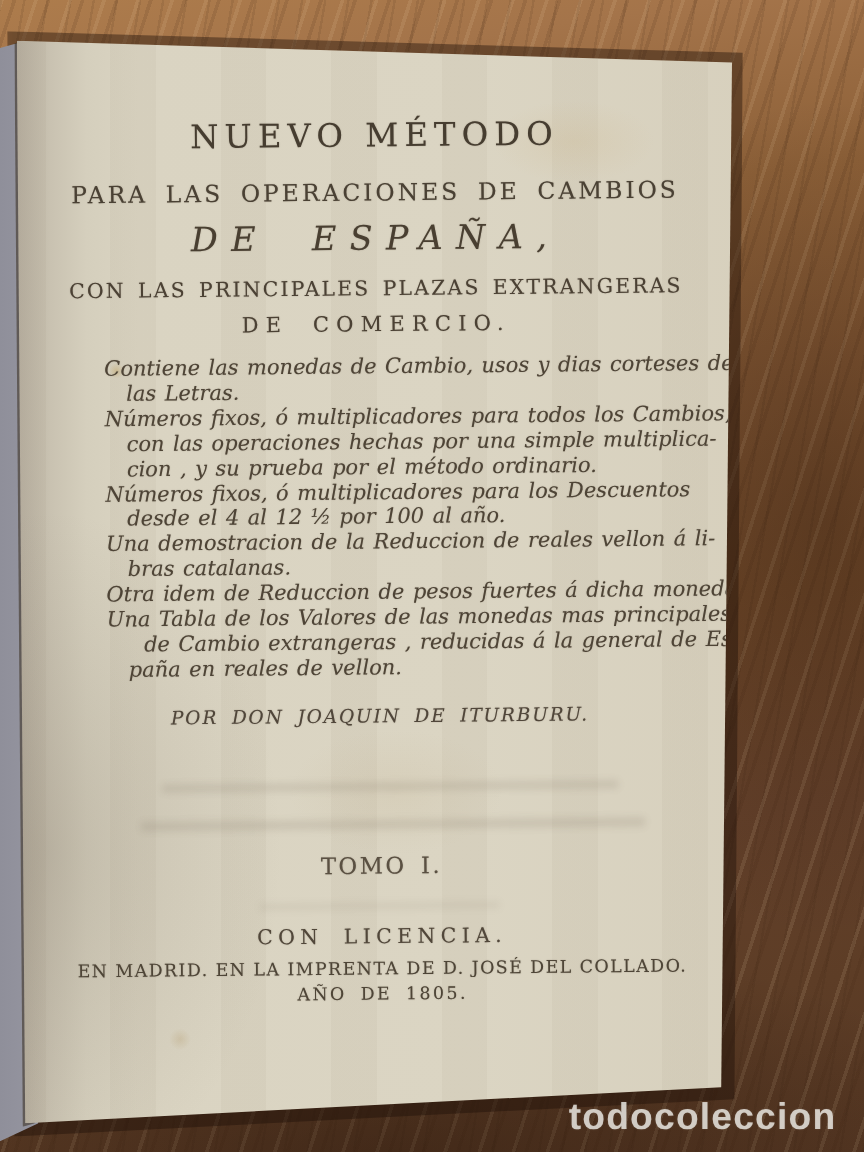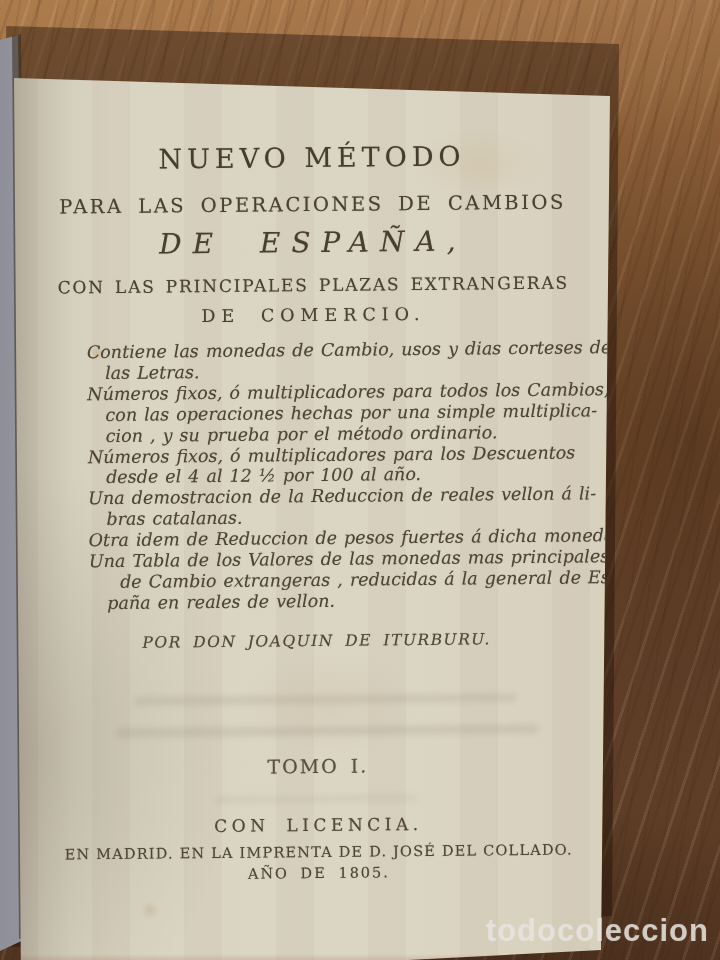--- a/index.html
+++ b/index.html
@@ -61,21 +61,20 @@
       
       repeating-linear-gradient(90deg,
         rgba(120,105,80,0.05) 0px, rgba(120,105,80,0.05) 38px,
         rgba(0,0,0,0) 38px, rgba(0,0,0,0) 92px),
       
       radial-gradient(ellipse 260px 380px at 40px 710px, rgba(115,105,90,0.20), transparent 75%),
       
       linear-gradient(90deg,
         #a39b8c 0px, #b7afa0 16px, #c9c2b1 42px, #d5cfbd 72px,
         #dad4c2 115px, #dbd5c3 55%, #d7d0bd 88%, #d1c8b2 97%, #cdc3ac 100%);
-    margin-top: 44px;
   }
 
   
   .content {
     position: absolute; inset: 0;
     transform: rotate(-0.55deg);
     transform-origin: 312px 110px;
     color: #4b4134;
   }
   .t {
@@ -105,21 +104,21 @@
   .year-line   { top: 821px; font-size: 14.5px; letter-spacing: 2px; word-spacing: 5px; color: #4e4537; }
 
   
   .ghost { position: absolute; background: rgba(122,110,92,0.55); filter: blur(3px); opacity: 0.30; }
   .ghost-1 { left: 130px; top: 652px; width: 380px; height: 7px; }
   .ghost-2 { left: 112px; top: 683px; width: 420px; height: 8px; }
   .ghost-3 { left: 210px; top: 752px; width: 200px; height: 6px; opacity: 0.18; }
 
   
   .watermark {
-    position: absolute; right: 11px; top: 913px;
+    position: absolute; right: 23px; top: 913px;
     font-family: "Liberation Sans", sans-serif;
     font-weight: bold; font-size: 31px; letter-spacing: 1px;
     color: rgba(230,228,222,0.85);
     text-shadow: 0 0 2px rgba(255,255,255,0.12);
   }
 </style>
 </head>
 <body>
 
 <div class="wood"></div>

